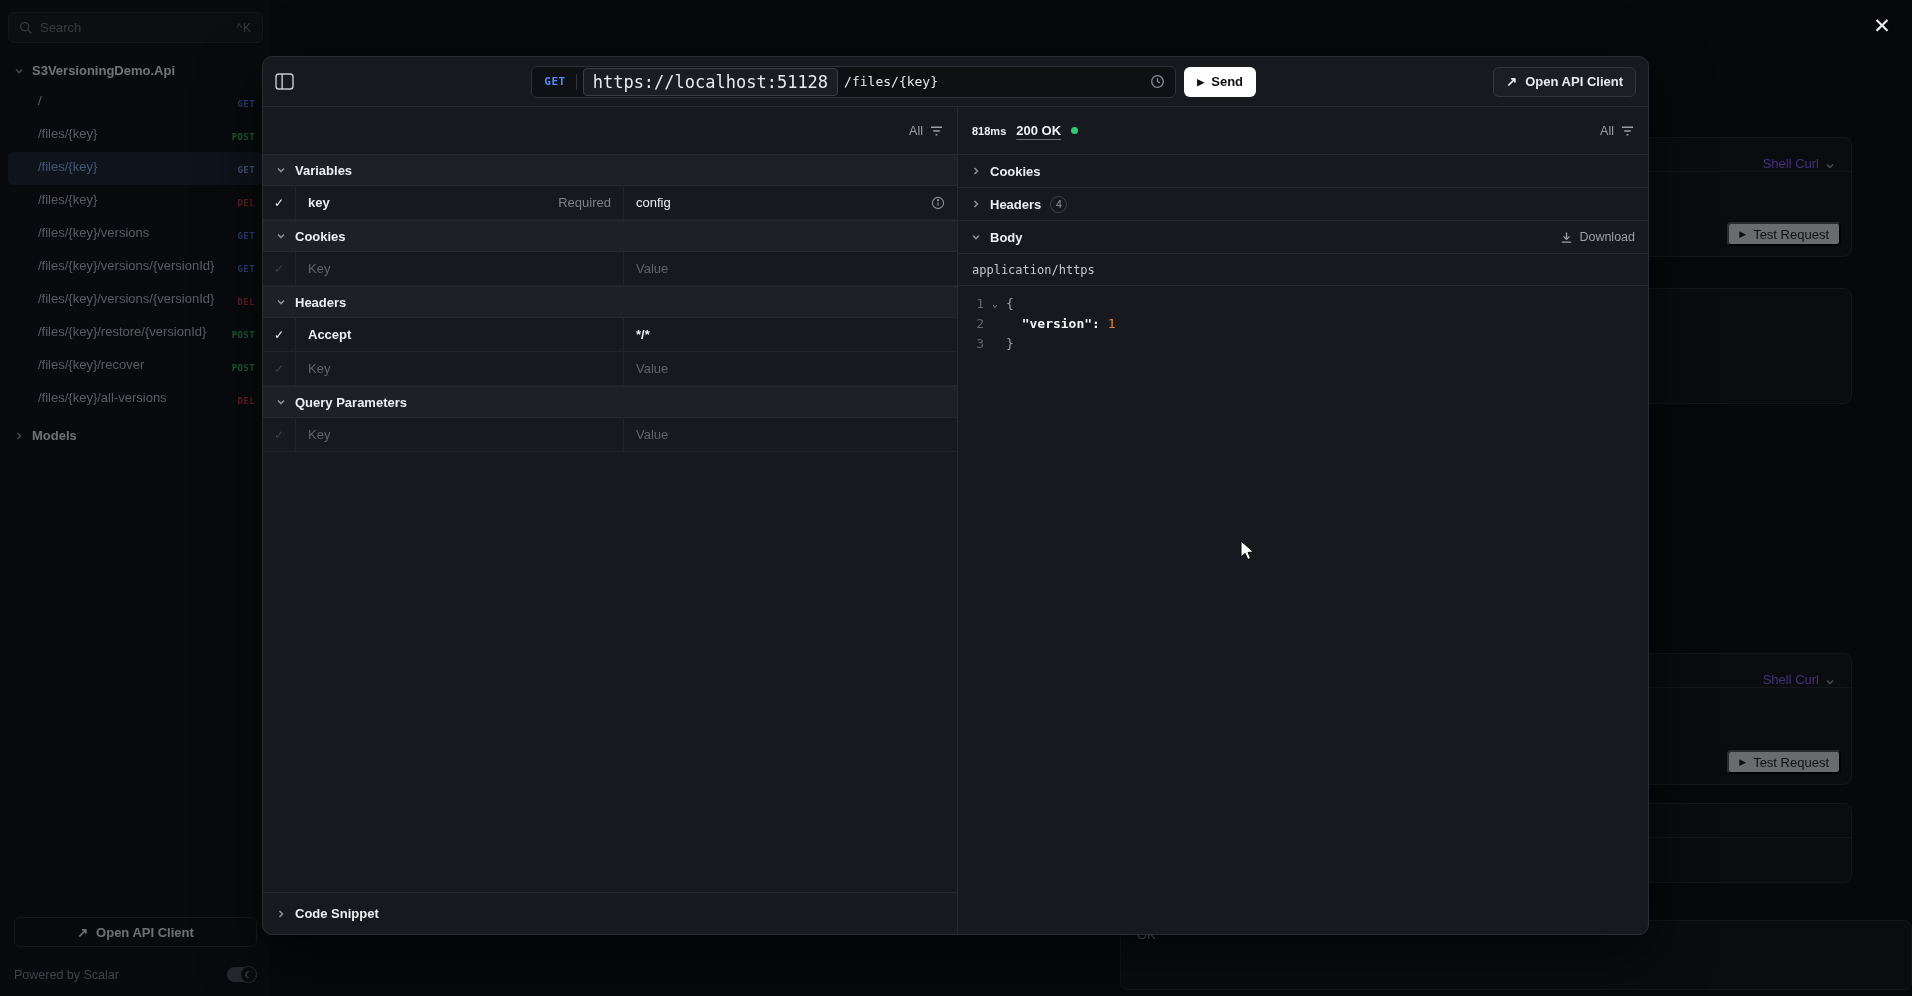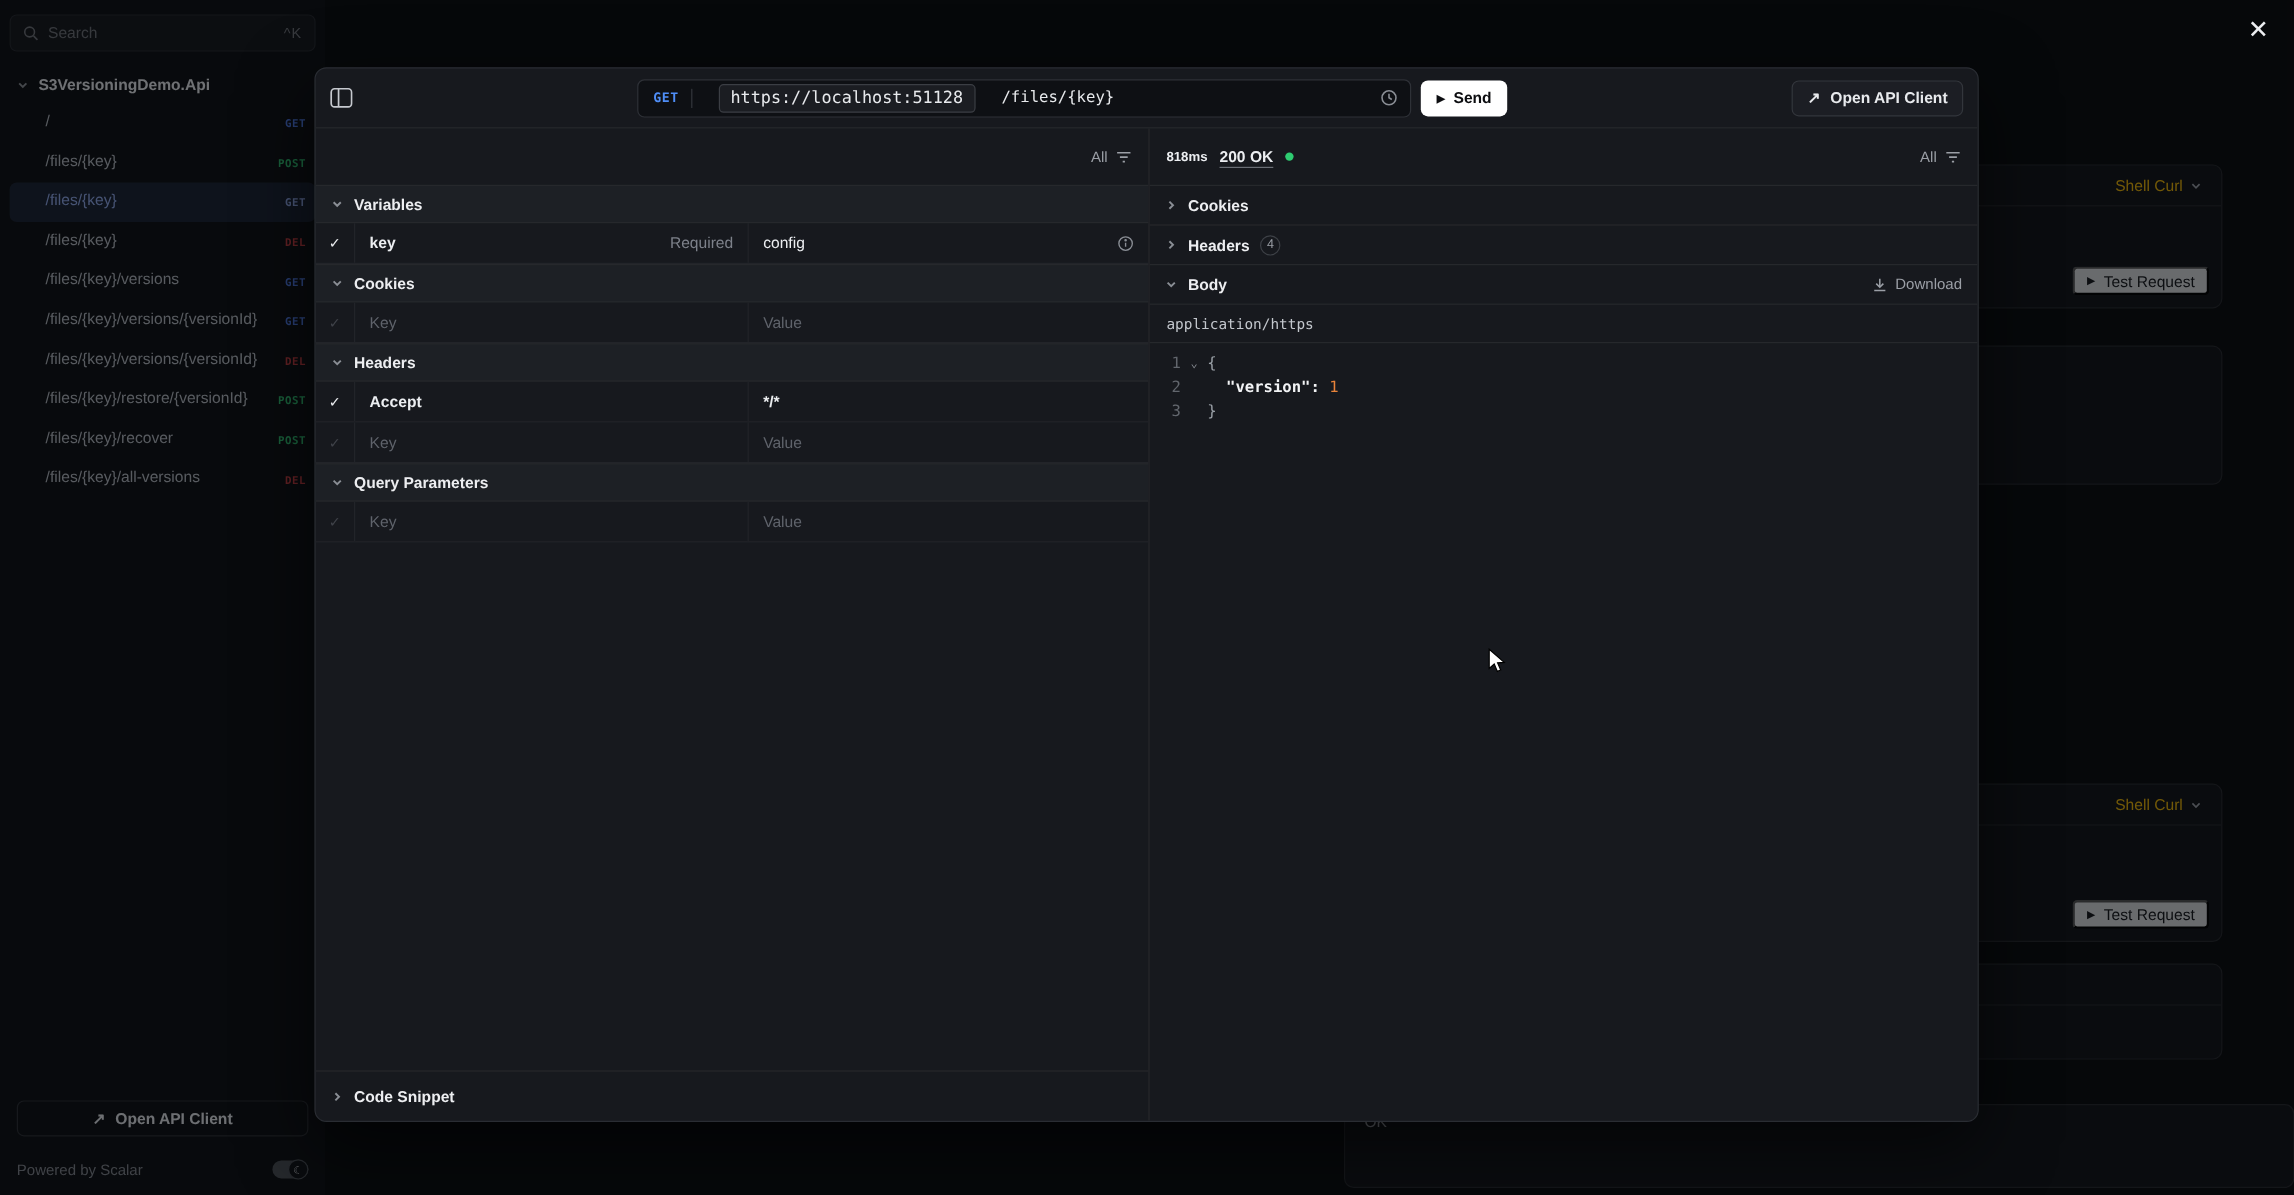--- a/index.html
+++ b/index.html
@@ -70,22 +70,22 @@
     background:#101216; border:1px solid #4a4e55;
     display:flex; align-items:center; justify-content:center;
     color:#d8dade; font-size:9px;
   }
 
   
   .bg-card {
     position:absolute; background:#111318; border:1px solid #26282c; border-radius:8px;
   }
   .bg-card .card-head {
-    height:34px; border-bottom:1px solid #26282c; display:flex; align-items:center;
-    justify-content:flex-end; padding:0 16px; color:#eab308; font-size:13px; gap:6px;
+    height:34px; border-bottom:1px solid #26282c; display:flex; align-items:flex-end;
+    justify-content:flex-end; padding:0 16px; color:#8b5cf6; font-size:13px; gap:6px;
   }
   .test-request-btn {
     position:absolute; right:10px; bottom:10px; height:24px;
     background:#d7d9dc; color:#16181c; border-radius:4px;
     display:flex; align-items:center; gap:7px; padding:0 10px;
     font-size:13px; font-weight:400; cursor:pointer;
   }
   .test-request-btn .play { font-size:9px; }
   .bg-ok-card {
     position:absolute; left:1120px; top:920px; width:792px; height:70px;
@@ -113,21 +113,21 @@
     width:645px; height:32px; background:#0e1014; border:1px solid #2e3137;
     border-radius:6px; display:flex; align-items:center; padding:0 10px 0 12px; gap:0;
   }
   .addr-method {
     font-family:"DejaVu Sans Mono", monospace; font-size:11px; font-weight:700;
     color:#4f8ef7; letter-spacing:.5px; padding-right:10px;
   }
   .addr-sep { width:1px; height:16px; background:#33363c; }
   .addr-base {
     background:#1b1d22; border:1px solid #3b3e44; border-radius:4px;
-    padding:3px 9px; margin:0 22px; font-size:14px; color:#e8eaed;
+    padding:3px 9px; margin:0 6px; font-size:17px; color:#e8eaed;
   }
   .addr-path { font-size:13px; color:#e8eaed; }
   .addr-spacer { flex:1; }
   .send-btn {
     height:30px; background:#ffffff; color:#0c0d10; border:none; border-radius:6px;
     display:flex; align-items:center; gap:7px; padding:0 13px;
     font-size:13px; font-weight:700; cursor:pointer;
     font-family:"Liberation Sans", sans-serif;
   }
   .send-btn .play { font-size:9px; }
@@ -290,20 +290,28 @@
         <div class="sb-item">
           <span class="path">/files/{key}/recover</span>
           <span class="method m-POST">POST</span>
         </div>
         <div class="sb-item">
           <span class="path">/files/{key}/all-versions</span>
           <span class="method m-DEL">DEL</span>
         </div>
       </div>
 
+    <div class="sb-models">
+      <span>
+        <svg width="10" height="10" viewBox="0 0 10 10" fill="none" stroke="#8a8e95" stroke-width="1.6">
+            <polyline points="3.5,2 6.5,5 3.5,8"></polyline>
+          </svg>
+      </span>
+      <span>Models</span>
+    </div>
 
     <div class="sb-bottom">
       <button class="sb-openapi">
         <span>↗</span>
         <span>Open API Client</span>
       </button>
     </div>
     <div class="sb-footer">
       <span>Powered by Scalar</span>
       <div class="toggle">

